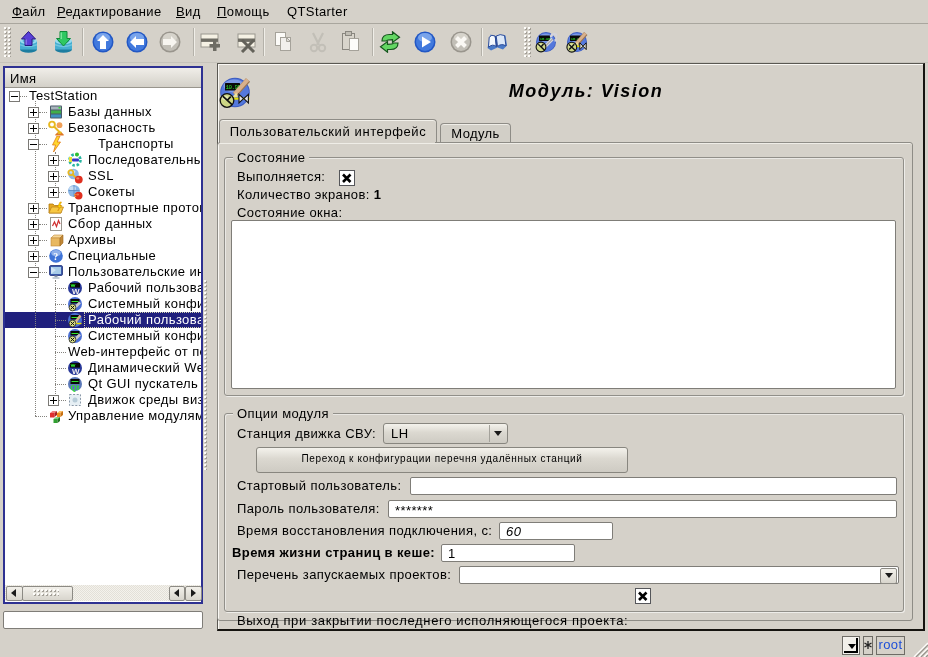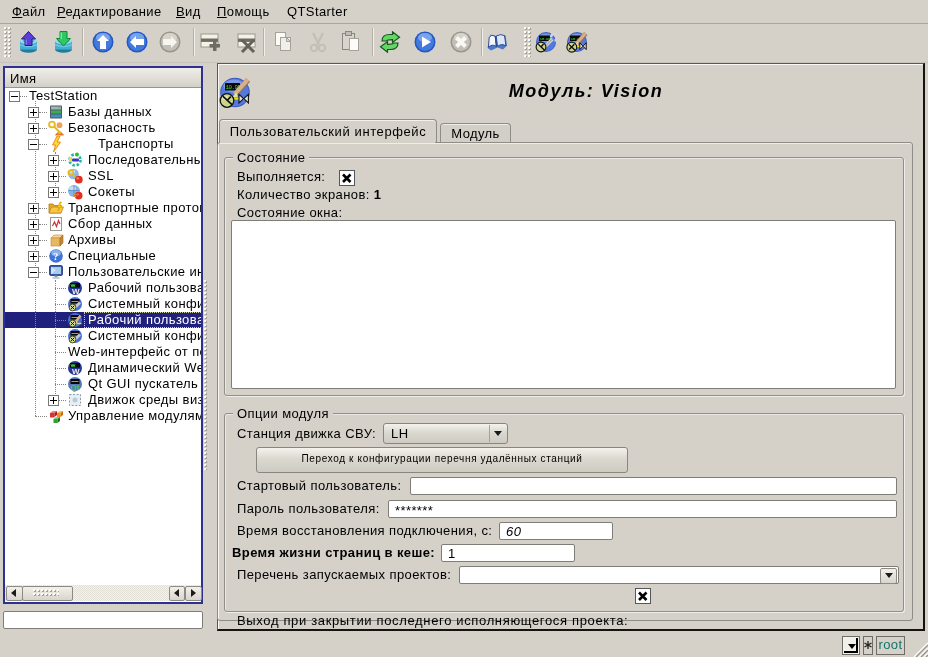--- a/index.html
+++ b/index.html
@@ -496,21 +496,21 @@
       <path d="M3 3.5 L10.5 11 M10.5 3.5 L3 11" stroke="#000" stroke-width="2.6"></path>
     </svg></div>
 
 <div class="abs" style="left:842px;top:636px;width:18px;height:19px;border:1px solid #6e6c66;box-sizing:border-box;background:#f4f2ee;">
   <div class="abs" style="left:1px;top:1px;right:1px;bottom:1px;border-right:2px solid #000;border-bottom:2px solid #000;background:#f1efe9;"></div>
   <div class="tri" style="left:5px;top:7px;border-left:4px solid transparent;border-right:4px solid transparent;border-top:5px solid #000;"></div>
 </div>
 <div class="abs" style="left:863px;top:636px;width:10px;height:19px;border:1px solid #6e6c66;box-sizing:border-box;"><svg width="8" height="17">
       <path d="M4 4 L4 12 M0.5 6 L7.5 10 M7.5 6 L0.5 10" stroke="#222" stroke-width="1.3"></path>
     </svg></div>
-<div class="abs" style="left:876px;top:636px;width:29px;height:19px;border:1px solid #6e6c66;box-sizing:border-box;text-align:center;line-height:16px;font-size:13px;color:#0f766e;">root</div>
+<div class="abs" style="left:876px;top:636px;width:29px;height:19px;border:1px solid #6e6c66;box-sizing:border-box;text-align:center;line-height:16px;font-size:13px;color:#1d4ed8;">root</div>
 <svg class="abs" style="left:912px;top:641px;" width="16" height="16">
   <path d="M16 2 L2 16" stroke="#fdfcf9" stroke-width="1.6"></path>
   <path d="M16 4 L4 16" stroke="#96938b" stroke-width="1.2"></path>
   <path d="M16 7 L7 16" stroke="#fdfcf9" stroke-width="1.6"></path>
   <path d="M16 9 L9 16" stroke="#96938b" stroke-width="1.2"></path>
   <path d="M16 12 L12 16" stroke="#fdfcf9" stroke-width="1.6"></path>
   <path d="M16 14 L14 16" stroke="#96938b" stroke-width="1.2"></path>
 </svg>
 
 </body></html>

